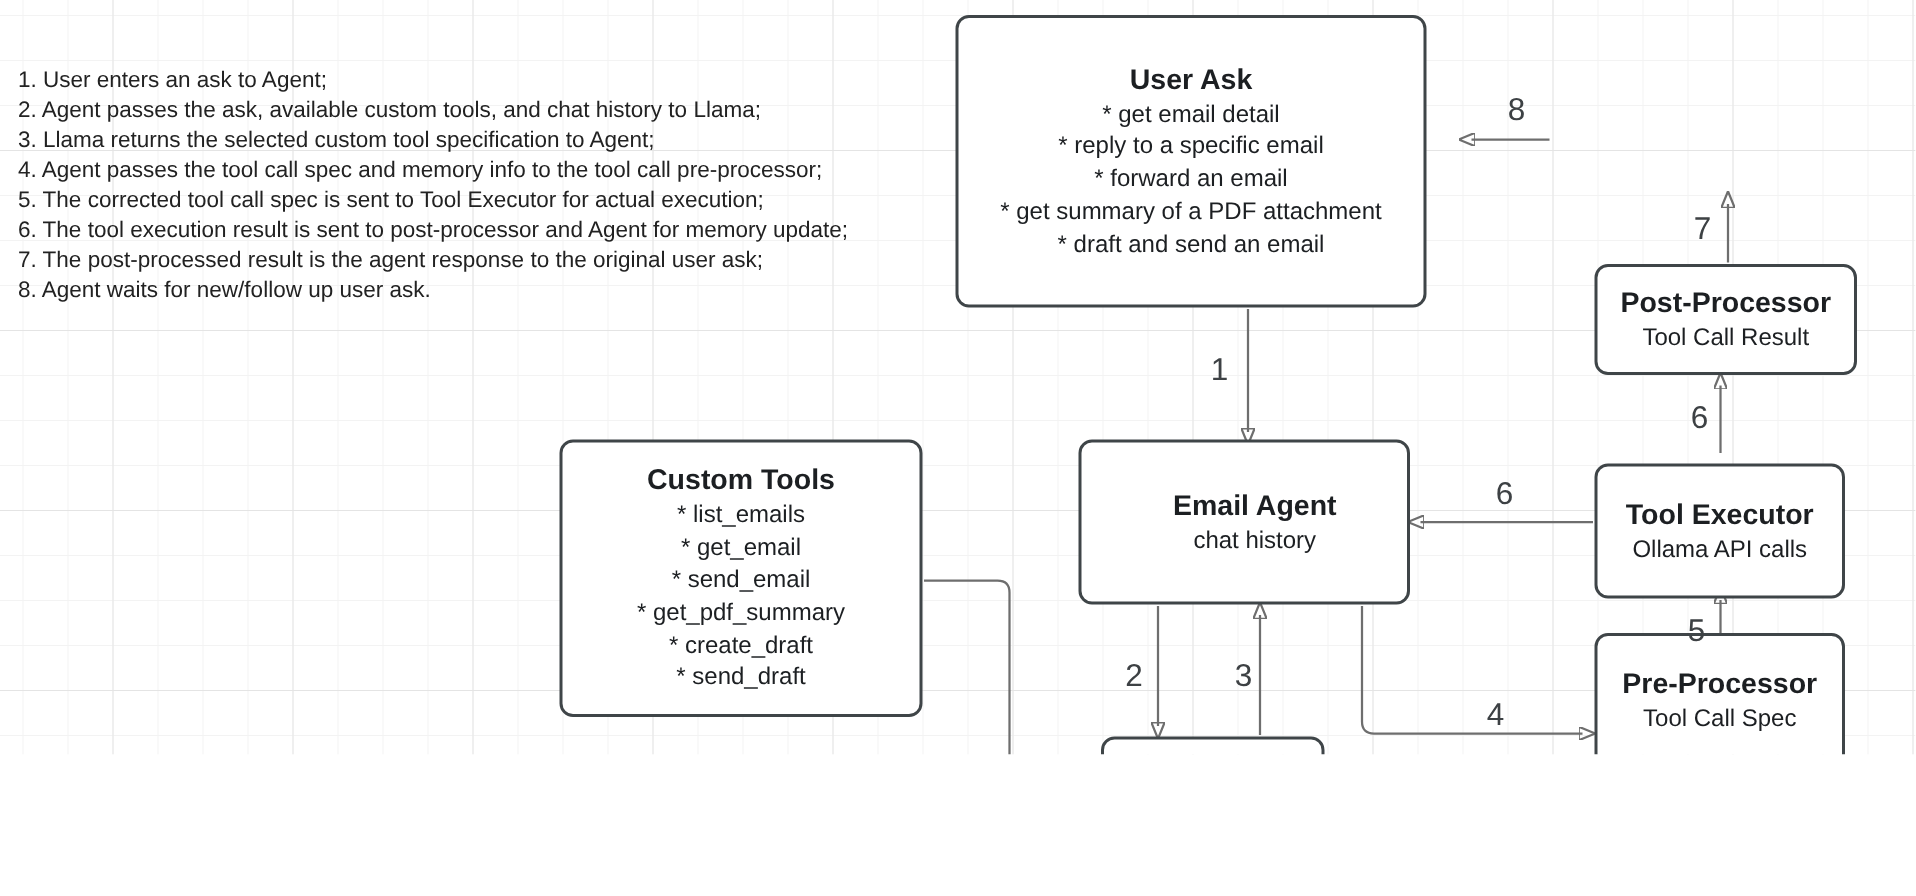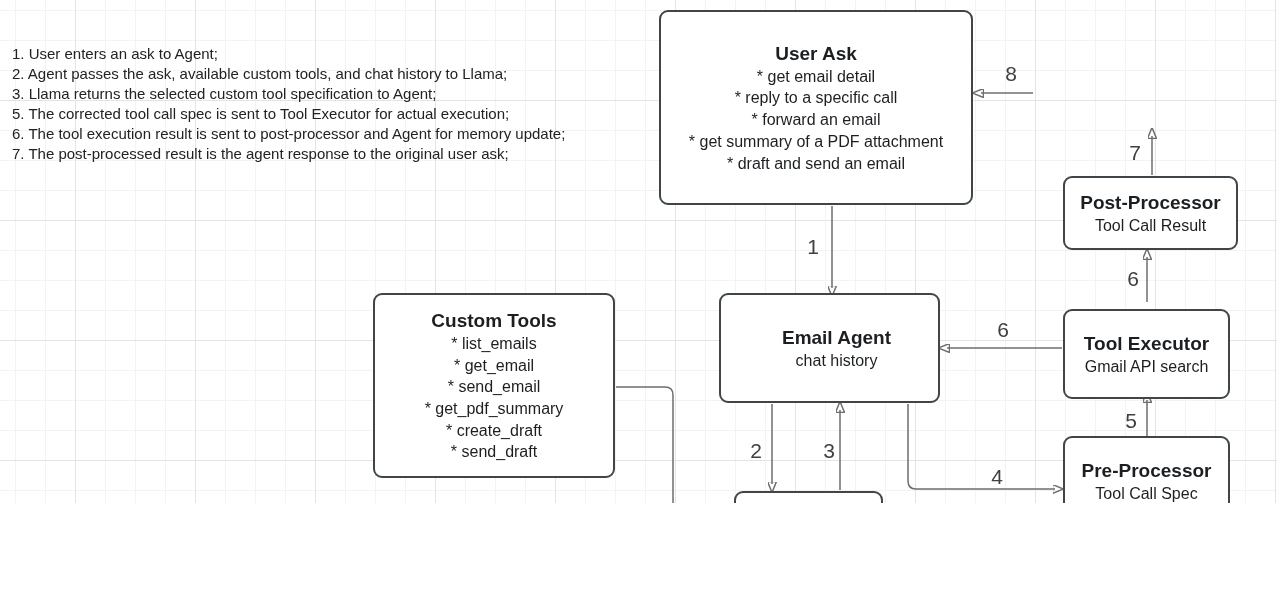--- a/index.html
+++ b/index.html
@@ -34,25 +34,25 @@
     border: 2px solid #3f4548;
     border-radius: 9px;
     display: flex; flex-direction: column;
     justify-content: center; align-items: center;
     text-align: center;
     font-size: 16px; line-height: 21.7px;
     white-space: nowrap;
   }
   .node-title { font-weight: bold; font-size: 19px; line-height: 25px; }
 
-  .b-user-ask      { left: 659px; top: 10px;  width: 314px; height: 195px; }
+  .b-user-ask      { left: 637px; top: 10px;  width: 314px; height: 195px; }
   .b-agent-resp    { left: 1034px; top: 57px; width: 230px; height: 72px; }
   .b-post-proc     { left: 1063px; top: 176px; width: 175px; height: 74px; text-align: right; }
   .b-tool-exec     { left: 1063px; top: 309px; width: 167px; height: 90px; }
-  .b-pre-proc      { left: 1063px; top: 436px; width: 167px; height: 90px; }
+  .b-pre-proc      { left: 1063px; top: 422px; width: 167px; height: 90px; }
   .b-email-agent   { left: 719px; top: 293px; width: 221px; height: 110px; padding-left: 14px; }
   .b-custom-tools  { left: 373px; top: 293px; width: 242px; height: 185px; }
   .b-llama         { left: 734px; top: 491px; width: 149px; height: 89px; }
 
   .edge-label {
     position: absolute;
     font-size: 21px; color: #3d4144;
     transform: translate(-50%, -50%);
   }
   .l1  { left: 813px;  top: 247px; }
@@ -86,43 +86,45 @@
     <path d="M1062,348 L947,348" marker-end="url(#arrw)"></path>
     <path d="M1147,302 L1147,257" marker-end="url(#arrw)"></path>
     <path d="M1152,175 L1152,136" marker-end="url(#arrw)"></path>
     <path d="M1033,93 L981,93" marker-end="url(#arrw)"></path>
   </svg>
 
   <div class="notes">
     <div>1. User enters an ask to Agent;</div>
     <div>2. Agent passes the ask, available custom tools, and chat history to Llama;</div>
     <div>3. Llama returns the selected custom tool specification to Agent;</div>
+    <div>4. Agent passes the tool call spec and memory info to the tool call pre-processor;</div>
     <div>5. The corrected tool call spec is sent to Tool Executor for actual execution;</div>
     <div>6. The tool execution result is sent to post-processor and Agent for memory update;</div>
     <div>7. The post-processed result is the agent response to the original user ask;</div>
+    <div>8. Agent waits for new/follow up user ask.</div>
   </div>
 
   <div class="node b-user-ask">
     <div class="node-title">User Ask</div>
     <div class="node-line">* get email detail</div>
-    <div class="node-line">* reply to a specific call</div>
+    <div class="node-line">* reply to a specific email</div>
     <div class="node-line">* forward an email</div>
     <div class="node-line">* get summary of a PDF attachment</div>
     <div class="node-line">* draft and send an email</div>
   </div>
 
 
   <div class="node b-post-proc">
     <div class="node-title">Post-Processor</div>
     <div class="node-line">Tool Call Result</div>
   </div>
 
   <div class="node b-tool-exec">
     <div class="node-title">Tool Executor</div>
-    <div class="node-line">Gmail API search</div>
+    <div class="node-line">Ollama API calls</div>
   </div>
 
   <div class="node b-pre-proc">
     <div class="node-title">Pre-Processor</div>
     <div class="node-line">Tool Call Spec</div>
   </div>
 
   <div class="node b-email-agent">
     <div class="node-title">Email Agent</div>
     <div class="node-line">chat history</div>

